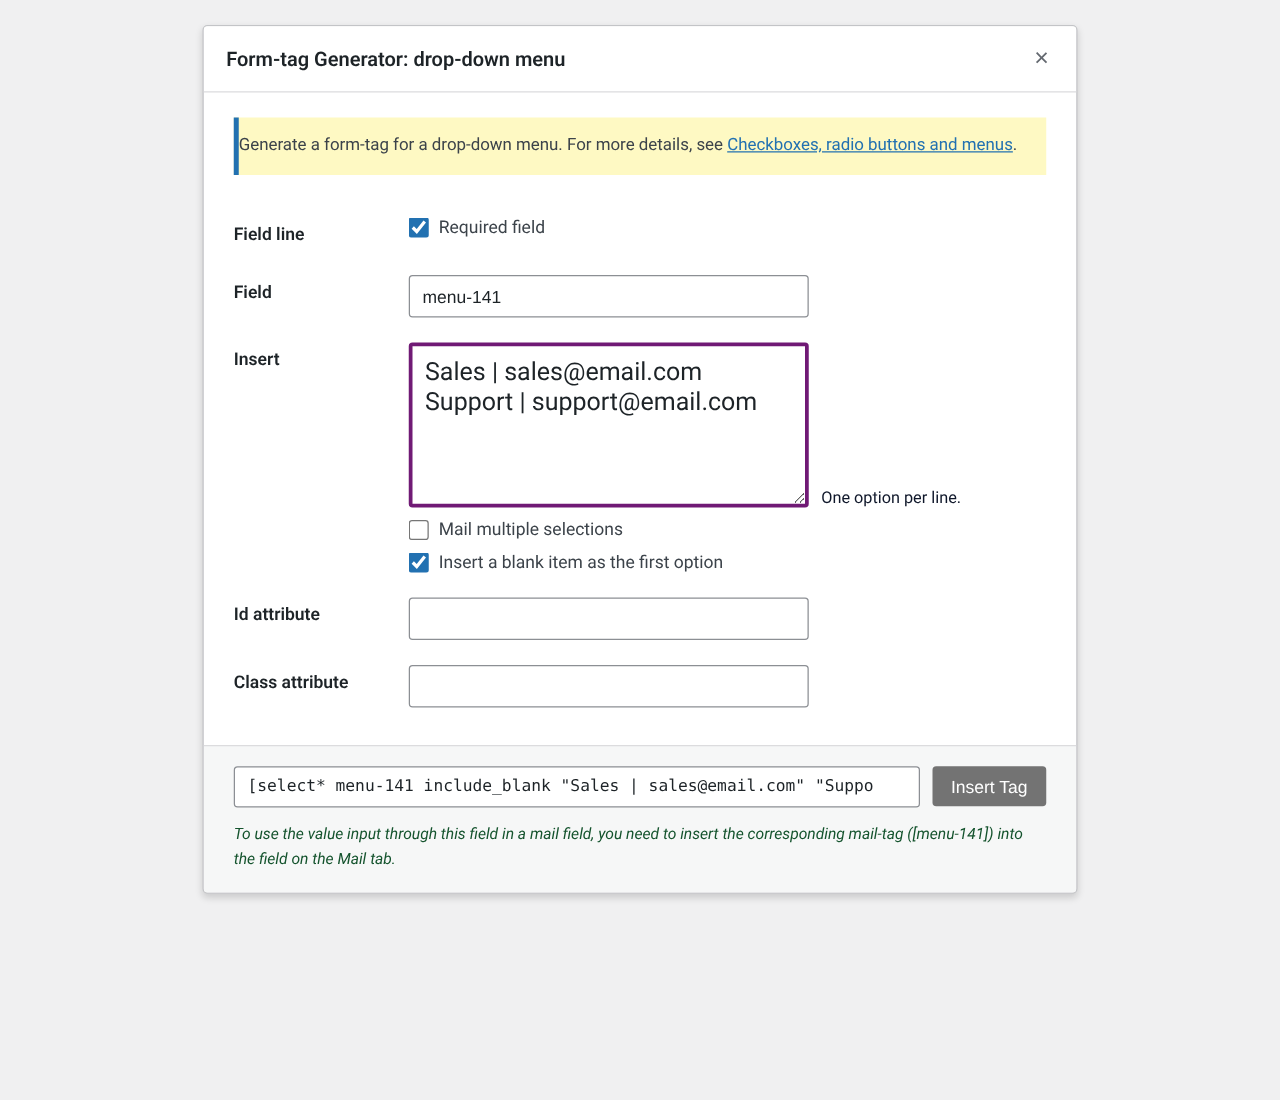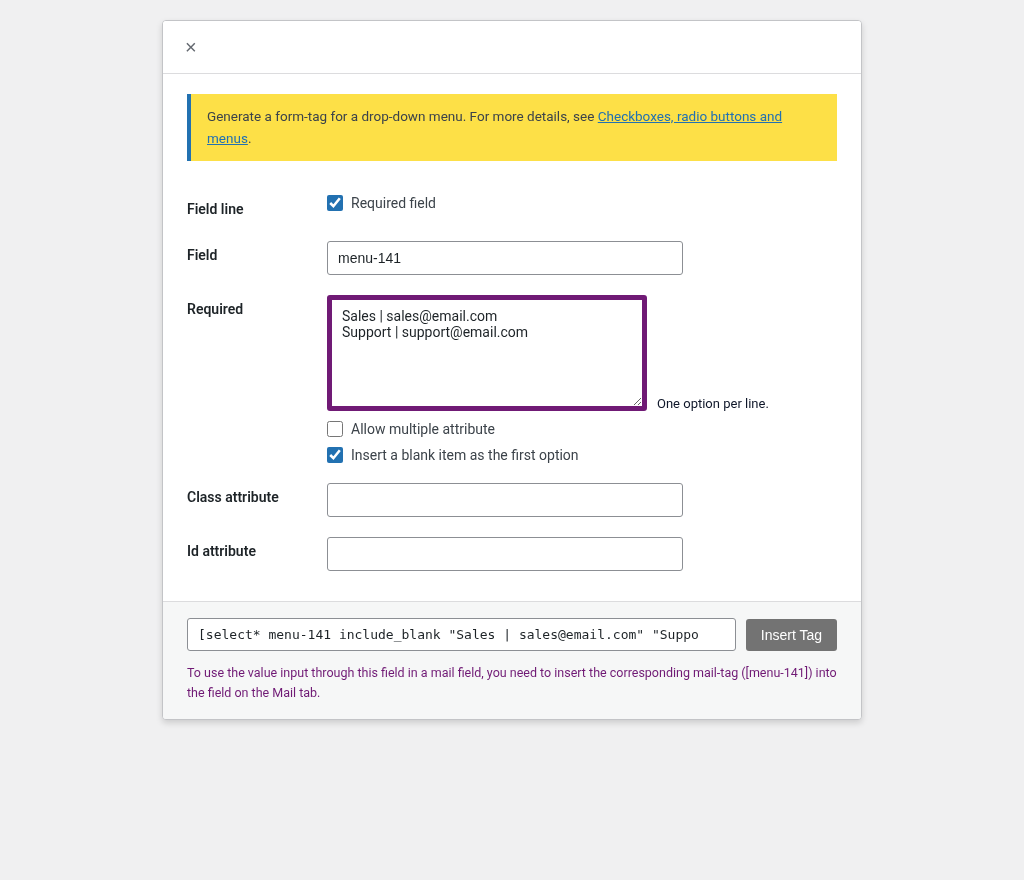--- a/index.html
+++ b/index.html
@@ -52,22 +52,22 @@
       line-height: 1;
       padding: 2px 4px;
     }
 
     .modal-body {
       padding: 20px 24px;
     }
 
     .info-box {
       border-left: 4px solid #2271b1;
-      background: #fde047;
-      padding: 12px 16px;
+      background: #fef9c3;
+      padding: 12px 0;
       margin-bottom: 24px;
       font-size: 13.5px;
       color: #3c434a;
       line-height: 1.6;
     }
 
     .info-box a {
       color: #2271b1;
       text-decoration: underline;
     }
@@ -102,36 +102,36 @@
     }
 
     .checkbox-label input[type="checkbox"] {
       width: 16px;
       height: 16px;
       accent-color: #2271b1;
       cursor: pointer;
     }
 
     .text-input {
-      width: 356px;
+      width: 320px;
       padding: 8px 10px;
       border: 1px solid #8c8f94;
       border-radius: 3px;
       font-size: 14px;
       color: #1d2327;
       background: #fff;
     }
 
     .textarea-input {
       width: 320px;
-      height: 116px;
+      height: 132px;
       padding: 8px 10px;
-      border: 5px solid #701a75;
-      border-radius: 3px;
-      font-size: 14px;
+      border: 3px solid #701a75;
+      border-radius: 3px;
+      font-size: 20px;
       color: #1d2327;
       background: #fff;
       resize: vertical;
       font-family: inherit;
     }
 
     .textarea-wrapper {
       display: flex;
       align-items: flex-end;
       gap: 10px;
@@ -180,30 +180,32 @@
       border-radius: 3px;
       padding: 8px 15px;
       font-size: 14px;
       font-weight: 500;
       cursor: pointer;
       white-space: nowrap;
     }
 
     .footer-note {
       font-size: 12.5px;
-      color: #701a75;
+      color: #14532d;
       line-height: 1.6;
+      font-style: italic;
     }
   </style>
 </head>
 <body>
 
 <div class="modal">
 
   <div class="modal-header">
+    <span class="modal-title">Form-tag Generator: drop-down menu</span>
     <button class="close-btn">×</button>
   </div>
 
   <div class="modal-body">
 
     <div class="info-box">
       <span>Generate a form-tag for a drop-down menu. For more details, see </span><a href="#">Checkboxes, radio buttons and menus</a><span>.</span>
     </div>
 
     <table class="form-table">
@@ -220,49 +222,49 @@
         </tr>
 
         <tr>
           <td>Field</td>
           <td>
             <input type="text" class="text-input" value="menu-141" style="">
           </td>
         </tr>
 
         <tr>
-          <td>Required</td>
+          <td>Insert</td>
           <td>
             <div class="options-section">
               <div class="textarea-wrapper">
                 <textarea class="textarea-input" style="">Sales | sales@email.com
 Support | support@email.com</textarea>
                 <span class="hint-text">One option per line.</span>
               </div>
               <label class="checkbox-label">
                 <input type="checkbox" style="">
-                <span>Allow multiple attribute</span>
+                <span>Mail multiple selections</span>
               </label>
               <label class="checkbox-label">
                 <input type="checkbox" checked="" style="">
                 <span>Insert a blank item as the first option</span>
               </label>
             </div>
           </td>
         </tr>
 
         <tr>
+          <td>Id attribute</td>
+          <td>
+            <input type="text" class="text-input" value="" style="">
+          </td>
+        </tr>
+
+        <tr>
           <td>Class attribute</td>
-          <td>
-            <input type="text" class="text-input" value="" style="">
-          </td>
-        </tr>
-
-        <tr>
-          <td>Id attribute</td>
           <td>
             <input type="text" class="text-input" value="" style="">
           </td>
         </tr>
 
       </tbody>
     </table>
 
   </div>
 

